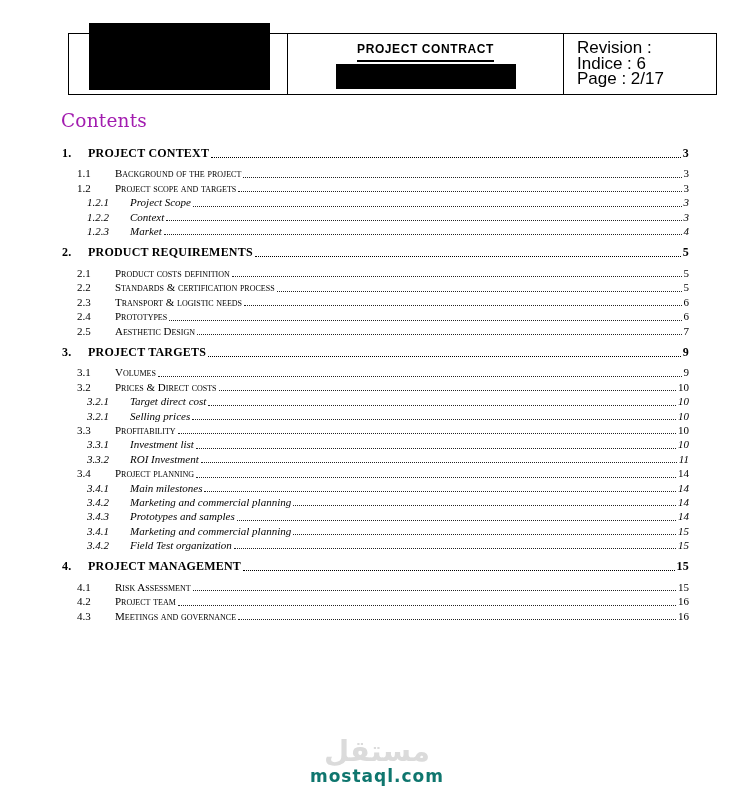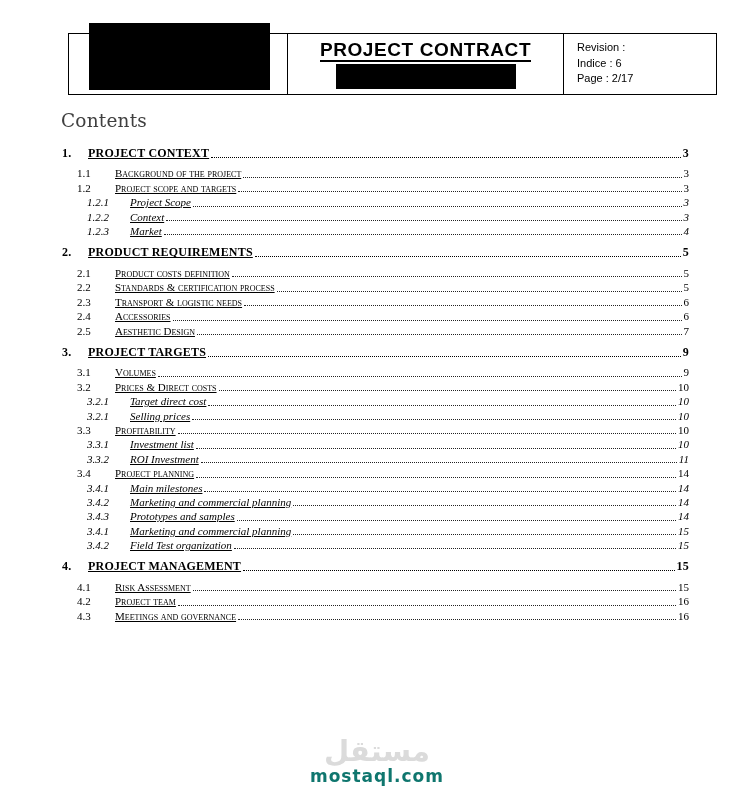--- a/index.html
+++ b/index.html
@@ -12,48 +12,48 @@
 
   
   .header-table {
     position:absolute; left:68px; top:33px; width:649px; height:62px;
     border:1.5px solid #000; box-sizing:border-box; display:flex;
   }
   .hcell { box-sizing:border-box; height:100%; }
   .hcell-left   { width:219px; border-right:1.5px solid #000; position:relative; }
   .hcell-center { width:276px; border-right:1.5px solid #000; position:relative; text-align:center; }
   .hcell-right  { flex:1; padding:6px 4px 0 13px; font-family:"Liberation Sans", sans-serif;
-                  font-size:11px; line-height:15.5px; }
+                  font-size:17px; line-height:15.5px; }
 
   .redacted-logo {
     position:absolute; left:89px; top:23px; width:181px; height:67px;
     background:#000; z-index:3;
   }
   .doc-title {
     display:inline-block; margin-top:5px;
     font-family:"Liberation Sans", sans-serif;
-    font-size:19px; font-weight:bold; letter-spacing:0.6px;
+    font-size:12px; font-weight:bold; letter-spacing:0.6px;
     border-bottom:2px solid #000; line-height:21px;
   }
   .redacted-subtitle {
     margin:2px auto 0 auto; width:180px; height:25px; background:#000;
   }
 
   
   .contents-heading {
     position:absolute; left:61px; top:110px;
     font-family:"DejaVu Serif", serif;
-    font-size:18.5px; color:#404040; letter-spacing:0.2px;
+    font-size:18.5px; color:#a21caf; letter-spacing:0.2px;
   }
 
   
   .toc-list { position:absolute; left:62px; top:139px; width:627px; }
   .toc-row { display:flex; align-items:flex-end; white-space:nowrap; }
   .toc-row .num   { flex:none; }
-  .toc-row .label { flex:none;text-decoration:underline; }
+  .toc-row .label { flex:none; }
   .toc-row .leader{ flex:1 1 auto; margin:0 2px 3px 2px; border-bottom:1.3px dotted #222; min-width:8px; }
   .toc-row .page  { flex:none; text-align:right; }
 
   .level1 { font-weight:bold; font-size:12px; height:13px; line-height:13px;
             margin-top:8px; margin-bottom:6.5px; letter-spacing:0.2px; }
   .level1 .num { width:26px; }
   .level1 .leader { border-bottom:1.9px dotted #000; margin-bottom:2px; }
 
   .level2 { font-size:11px; height:14.4px; line-height:14.4px; padding-left:15px; }
   .level2 .label, .level2 .num ~ .label { font-variant:small-caps;text-align:right; }
@@ -151,21 +151,21 @@
       <span class="page">5</span>
     </div>
     <div class="toc-row level2">
       <span class="num">2.3</span>
       <span class="label">Transport &amp; logistic needs</span>
       <span class="leader"></span>
       <span class="page">6</span>
     </div>
     <div class="toc-row level2">
       <span class="num">2.4</span>
-      <span class="label">Accessories</span>
+      <span class="label">Prototypes</span>
       <span class="leader"></span>
       <span class="page">6</span>
     </div>
     <div class="toc-row level2">
       <span class="num">2.5</span>
       <span class="label">Aesthetic Design</span>
       <span class="leader"></span>
       <span class="page">7</span>
     </div>
     <div class="toc-row level1">

